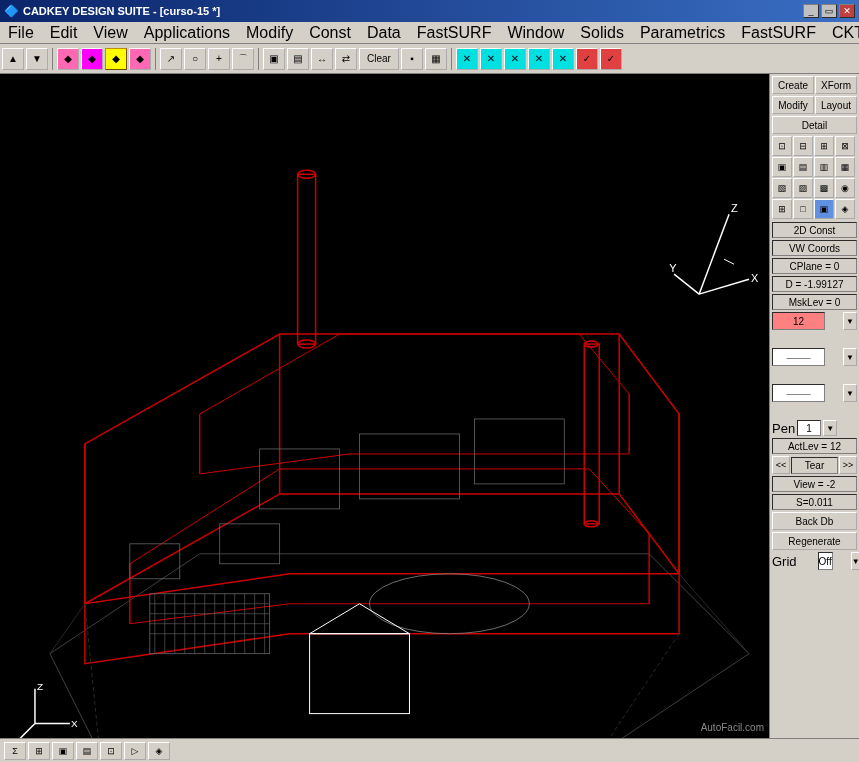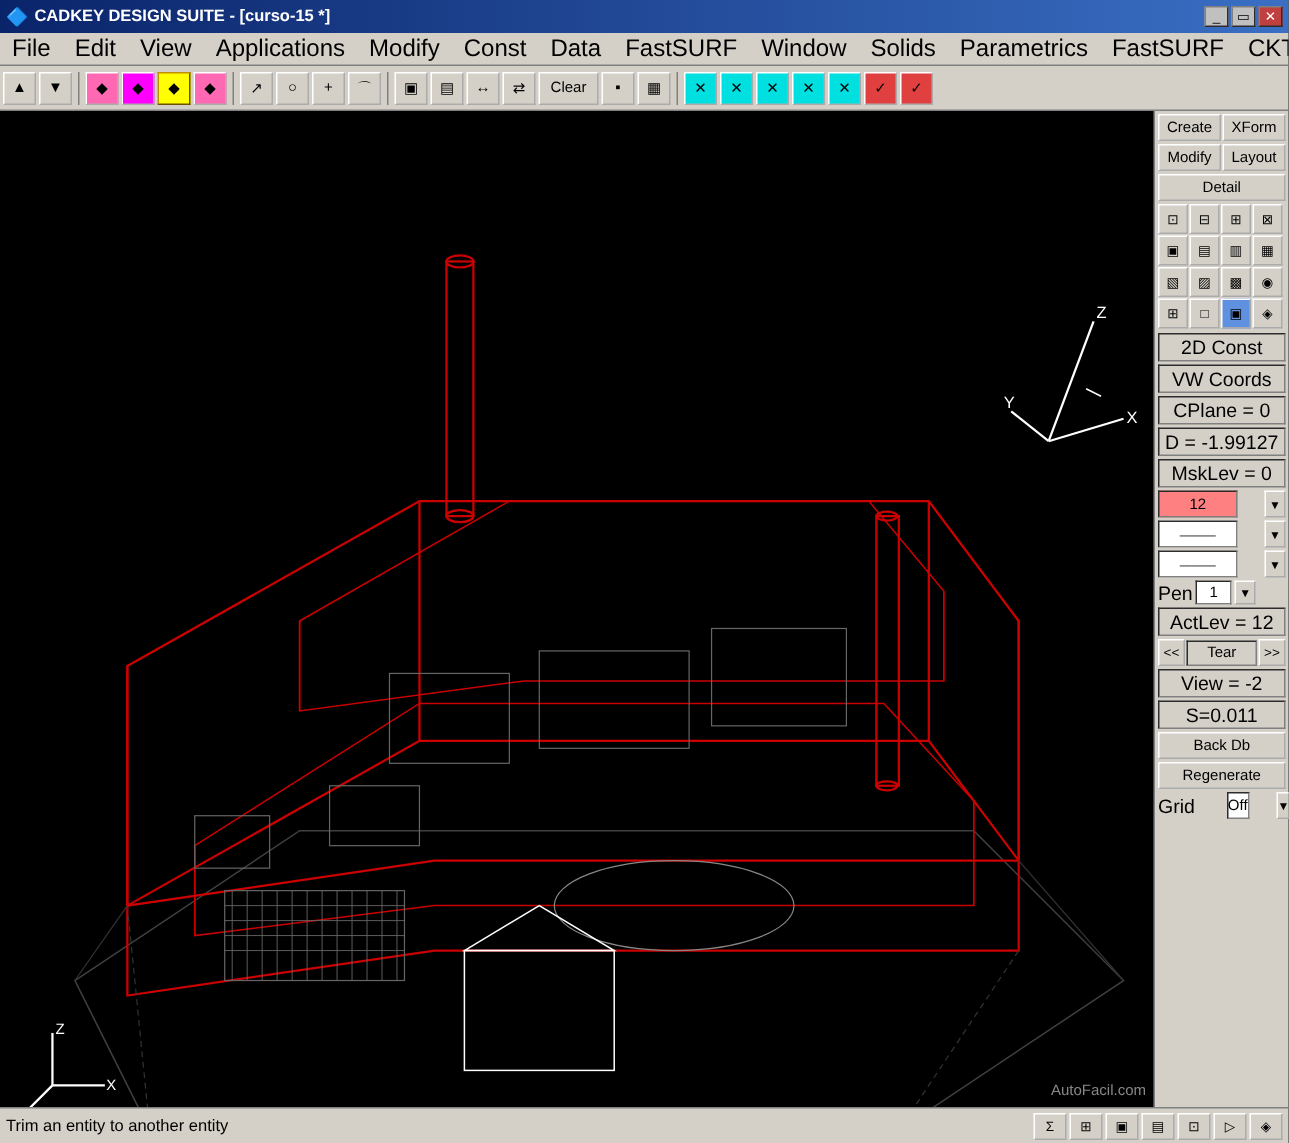--- a/index.html
+++ b/index.html
@@ -87,27 +87,27 @@
       display: grid; grid-template-columns: repeat(4, 20px); gap: 1px; margin-bottom: 3px;
     }
     .panel-icon {
       width: 20px; height: 20px; background: #d4d0c8; border: 1px outset #ffffff;
       display: flex; align-items: center; justify-content: center; cursor: pointer;
       font-size: 9px;
     }
     .panel-icon.blue-bg { background: #6090e0; }
 
     .status-label {
-      font-size: 13px; color: black; padding: 1px 2px; background: #d4d0c8;
+      font-size: 10px; color: black; padding: 1px 2px; background: #d4d0c8;
       border: 1px inset #808080; margin-bottom: 2px; text-align: center; min-height: 16px;
       display: flex; align-items: center; justify-content: center;
     }
 
     .dropdown-row {
-      display: flex; align-items: center; margin-bottom: 2px; gap: 18px;
+      display: flex; align-items: center; margin-bottom: 18px; gap: 18px;
     }
     .dropdown-val {
       flex: 1; height: 18px; background: #ff8080; border: 1px inset #808080;
       display: flex; align-items: center; justify-content: center; font-size: 10px;
     }
     .dropdown-val.white-bg { background: white; }
     .dropdown-arrow {
       width: 14px; height: 18px; background: #d4d0c8; border: 1px outset #ffffff;
       display: flex; align-items: center; justify-content: center; cursor: pointer; font-size: 8px;
     }
@@ -381,21 +381,20 @@
 
     <div class="dropdown-row">
       <div class="pen-label" style="padding-right:3px;">Grid</div>
       <div class="dropdown-val white-bg" style="flex:1;">Off</div>
       <div class="dropdown-arrow">▼</div>
     </div>
   </div>
 </div>
 
 <div id="statusbar">
-  <span class="status-text">Trim an entity to another entity</span>
   <div class="status-icons">
     <div class="status-icon">Σ</div>
     <div class="status-icon">⊞</div>
     <div class="status-icon">▣</div>
     <div class="status-icon">▤</div>
     <div class="status-icon">⊡</div>
     <div class="status-icon">▷</div>
     <div class="status-icon">◈</div>
   </div>
 </div>

